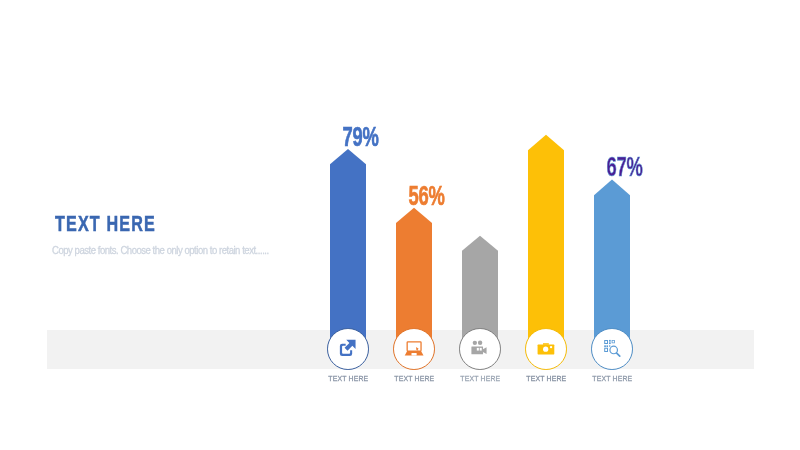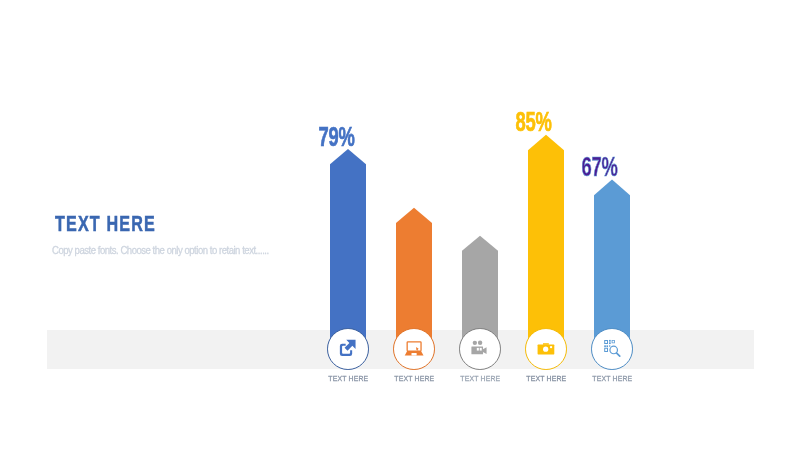--- a/index.html
+++ b/index.html
@@ -25,21 +25,21 @@
 
   .col { position:absolute; top:0; width:80px; height:450px; }
 
   .arrow-wrap { position:absolute; left:0; top:0; width:80px; height:450px; }
 
   .circle { position:absolute; left:19.1px; top:328.2px; width:41.8px; height:41.8px;
             border-radius:50%; background:#ffffff; box-sizing:border-box;
             border:1.55px solid #888888; }
   .icon { position:absolute; left:19.1px; top:328.2px; width:41.8px; height:41.8px; }
 
-  .pct { position:absolute; left:0.55px; width:80px; text-align:left; font-weight:bold;
+  .pct { position:absolute; left:0.55px; width:80px; text-align:right; font-weight:bold;
          font-size:28px; line-height:1; }
   .pct span { display:inline-block; transform:scaleX(0.655); transform-origin:center;
               letter-spacing:-0.3px; }
   .lbl { position:absolute; left:0; top:374.8px; width:80px; text-align:center;
          font-size:8px; line-height:1; white-space:nowrap; }
   .lbl span { display:inline-block; transform:scaleX(0.86); transform-origin:center;
               letter-spacing:0.2px; }
 </style>
 </head>
 <body>
@@ -69,20 +69,21 @@
         </svg>
         <div class="circle" style="border-color: rgb(224, 115, 40);"></div>
         <div class="icon"><svg viewBox="0 0 100 100" width="100%" height="100%">
             <g fill="#ed7d31">
               <rect x="33.9" y="33.1" width="33.2" height="22.0" rx="1.6" fill="none" stroke="#ed7d31" stroke-width="3.1"></rect>
               <path d="M34.0 55.2 h33.0 l6.0 10.3 h-45 z"></path>
               <rect x="44.2" y="59.8" width="12.4" height="5.7" rx="0.8" fill="#ffffff"></rect>
               <path d="M55.6 45.2 l6.2 5.0 l-2.6 0.55 l1.4 2.9 l-1.75 0.85 l-1.45 -2.95 l-1.85 2.0 z"></path>
             </g>
           </svg></div>
+        <div class="pct" style="top: 181.7px; color: rgb(237, 125, 49); -webkit-text-stroke: 0.7px rgb(237, 125, 49);"><span>56%</span></div>
         <div class="lbl" style="color: rgb(138, 149, 165); -webkit-text-stroke: 0.3px rgb(138, 149, 165);"><span>TEXT HERE</span></div>
       </div>
       <div class="col" style="left: 439.9px;">
         <svg class="arrow-wrap" viewBox="0 0 80 450" width="80" height="450">
           <path fill="#a6a6a6" d="M40 235.8 L58 250.8 L58 356 L22 356 L22 250.8 Z"></path>
         </svg>
         <div class="circle" style="border-color: rgb(128, 128, 128);"></div>
         <div class="icon"><svg viewBox="0 0 100 100" width="100%" height="100%">
             <g fill="#a6a6a6">
               <circle cx="37.9" cy="35.5" r="5.2"></circle>
@@ -101,21 +102,20 @@
         </svg>
         <div class="circle" style="border-color: rgb(244, 186, 6);"></div>
         <div class="icon"><svg viewBox="0 0 100 100" width="100%" height="100%">
             <g fill="#fdc007">
               <path d="M43.1 36.4 h13.9 v3.6 h-13.9 z"></path>
               <rect x="30.1" y="39.5" width="40.0" height="23.9" rx="1.5"></rect>
               <circle cx="49.5" cy="50.7" r="6.3" fill="#ffffff"></circle>
               <circle cx="62.4" cy="45.7" r="2.8" fill="#ffffff"></circle>
             </g>
           </svg></div>
-        <div class="pct" style="top: 108.1px; color: rgb(253, 192, 7); -webkit-text-stroke: 0.7px rgb(253, 192, 7);"><span>85%</span></div>
         <div class="lbl" style="color: rgb(132, 143, 160); -webkit-text-stroke: 0.3px rgb(132, 143, 160);"><span>TEXT HERE</span></div>
       </div>
       <div class="col" style="left: 571.8px;">
         <svg class="arrow-wrap" viewBox="0 0 80 450" width="80" height="450">
           <path fill="#5b9bd5" d="M40 179.6 L58 195.3 L58 356 L22 356 L22 195.3 Z"></path>
         </svg>
         <div class="circle" style="border-color: rgb(77, 140, 196);"></div>
         <div class="icon"><svg viewBox="0 0 100 100" width="100%" height="100%">
             <g fill="#5b9bd5">
               <path d="M31.6 28.5 h9.1 v9.9 h-9.1 z M34.0 30.9 h4.3 v5.1 h-4.3 z" fill-rule="evenodd"></path>

